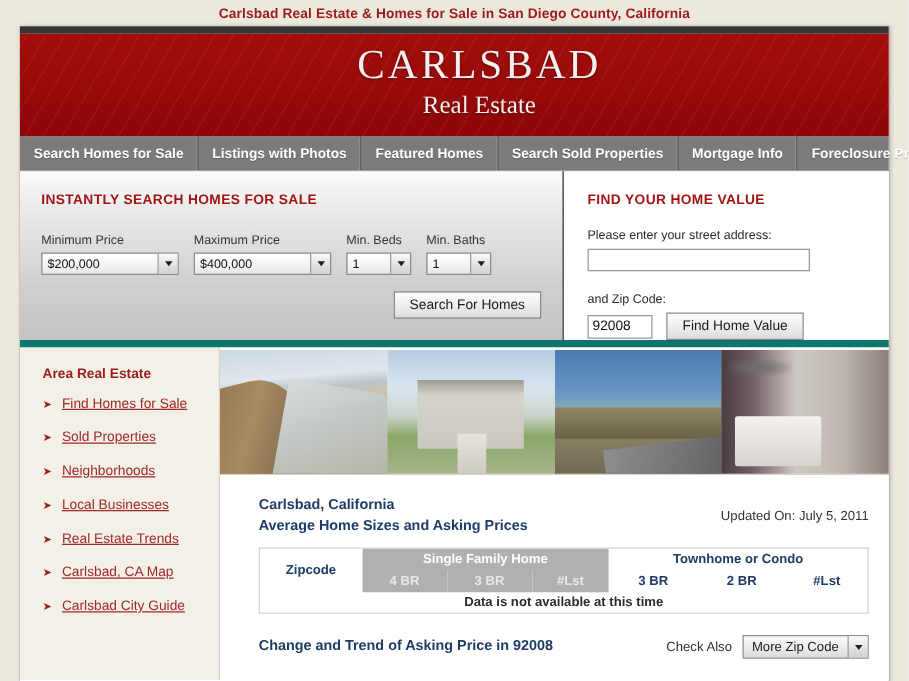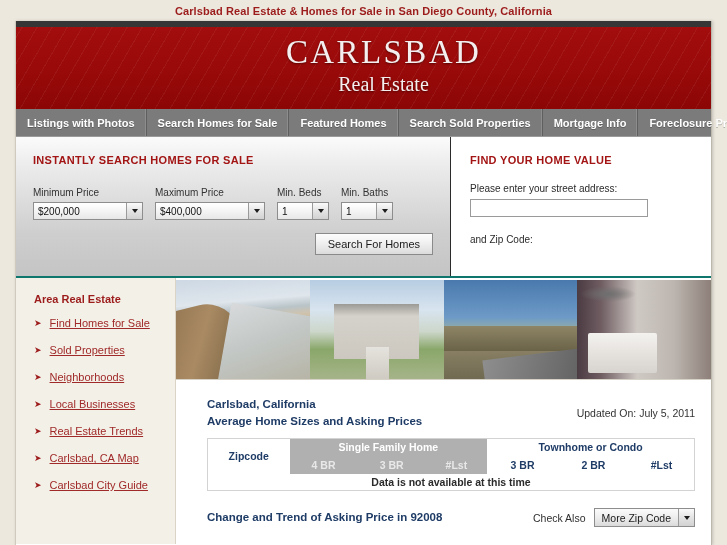--- a/index.html
+++ b/index.html
@@ -88,21 +88,21 @@
     cursor: pointer;
     white-space: nowrap;
     text-shadow: 0 1px 0 rgba(0,0,0,0.25);
   }
   .nav-item:last-child { border-right: none; box-shadow: none; }
 
   
   .search-band {
     display: flex;
     height: 141px;
-    border-bottom: 2px solid #0f766e;
+    border-bottom: 6px solid #0f766e;
   }
   .search-left {
     width: 435px;
     background: linear-gradient(180deg, #fbfbfb 0%, #ebebeb 22%, #cfcfcf 68%, #c4c4c4 100%);
     border-right: 1px solid #2b2b2b;
     padding: 17px 0 0 17px;
     position: relative;
   }
   .panel-head {
     font-size: 11px; font-weight: bold;
@@ -412,24 +412,24 @@
   <div class="topbar"></div>
   <div class="banner">
     <div class="banner-inner">
       <div class="banner-title">CARLSBAD</div>
       <div class="banner-sub">Real Estate</div>
     </div>
   </div>
 
   <div class="nav">
     <div class="nav-item">
+      <span>Search Homes for Sale</span>
+    </div>
+    <div class="nav-item">
       <span>Listings with Photos</span>
-    </div>
-    <div class="nav-item">
-      <span>Search Homes for Sale</span>
     </div>
     <div class="nav-item">
       <span>Featured Homes</span>
     </div>
     <div class="nav-item">
       <span>Search Sold Properties</span>
     </div>
     <div class="nav-item">
       <span>Mortgage Info</span>
     </div>
@@ -490,20 +490,24 @@
       <div class="search-btn-row">
         <button class="btn">Search For Homes</button>
       </div>
     </div>
 
     <div class="search-right">
       <div class="panel-head">FIND YOUR HOME VALUE</div>
       <div class="hv-label">Please enter your street address:</div>
       <input class="text-input" type="text" value="" placeholder="" style="">
       <div class="hv-label">and Zip Code:</div>
+      <div class="zip-row">
+        <input class="zip-input" type="text" value="92008" style="">
+        <button class="btn">Find Home Value</button>
+      </div>
     </div>
 
   </div>
 
   <div class="cols">
 
     <div class="sidebar">
       <div class="side-head">Area Real Estate</div>
 
       <div class="side-item">

